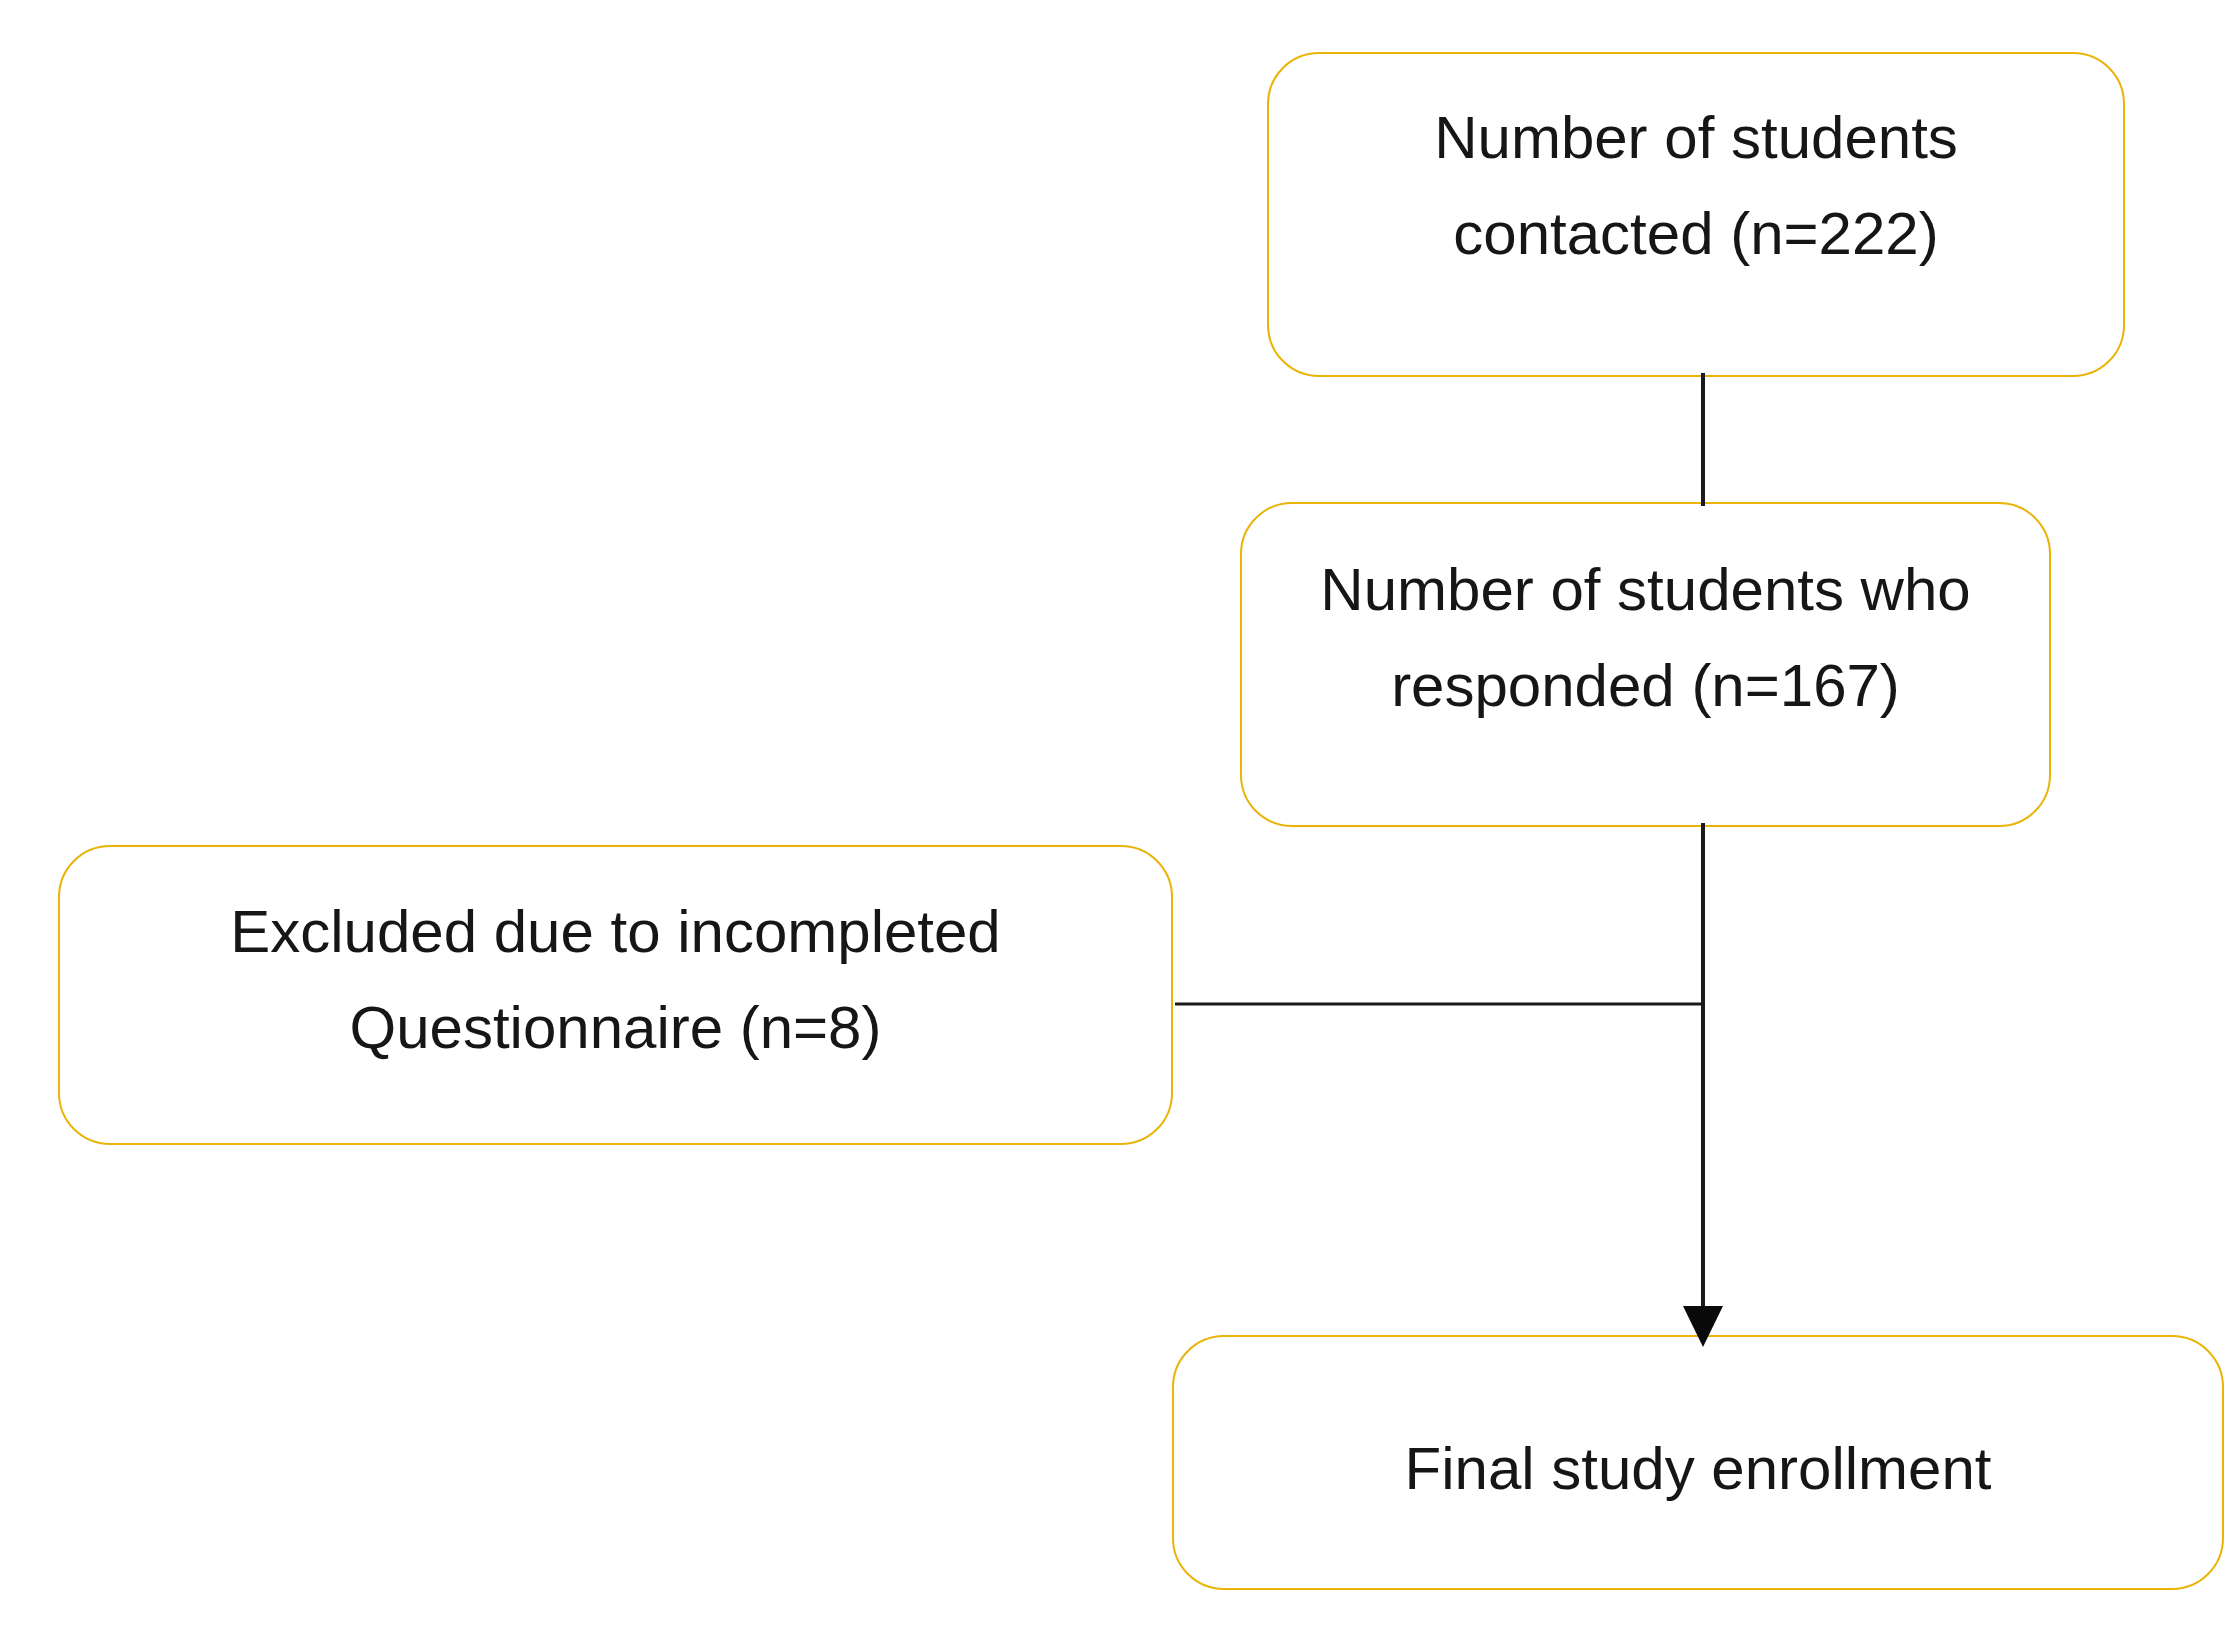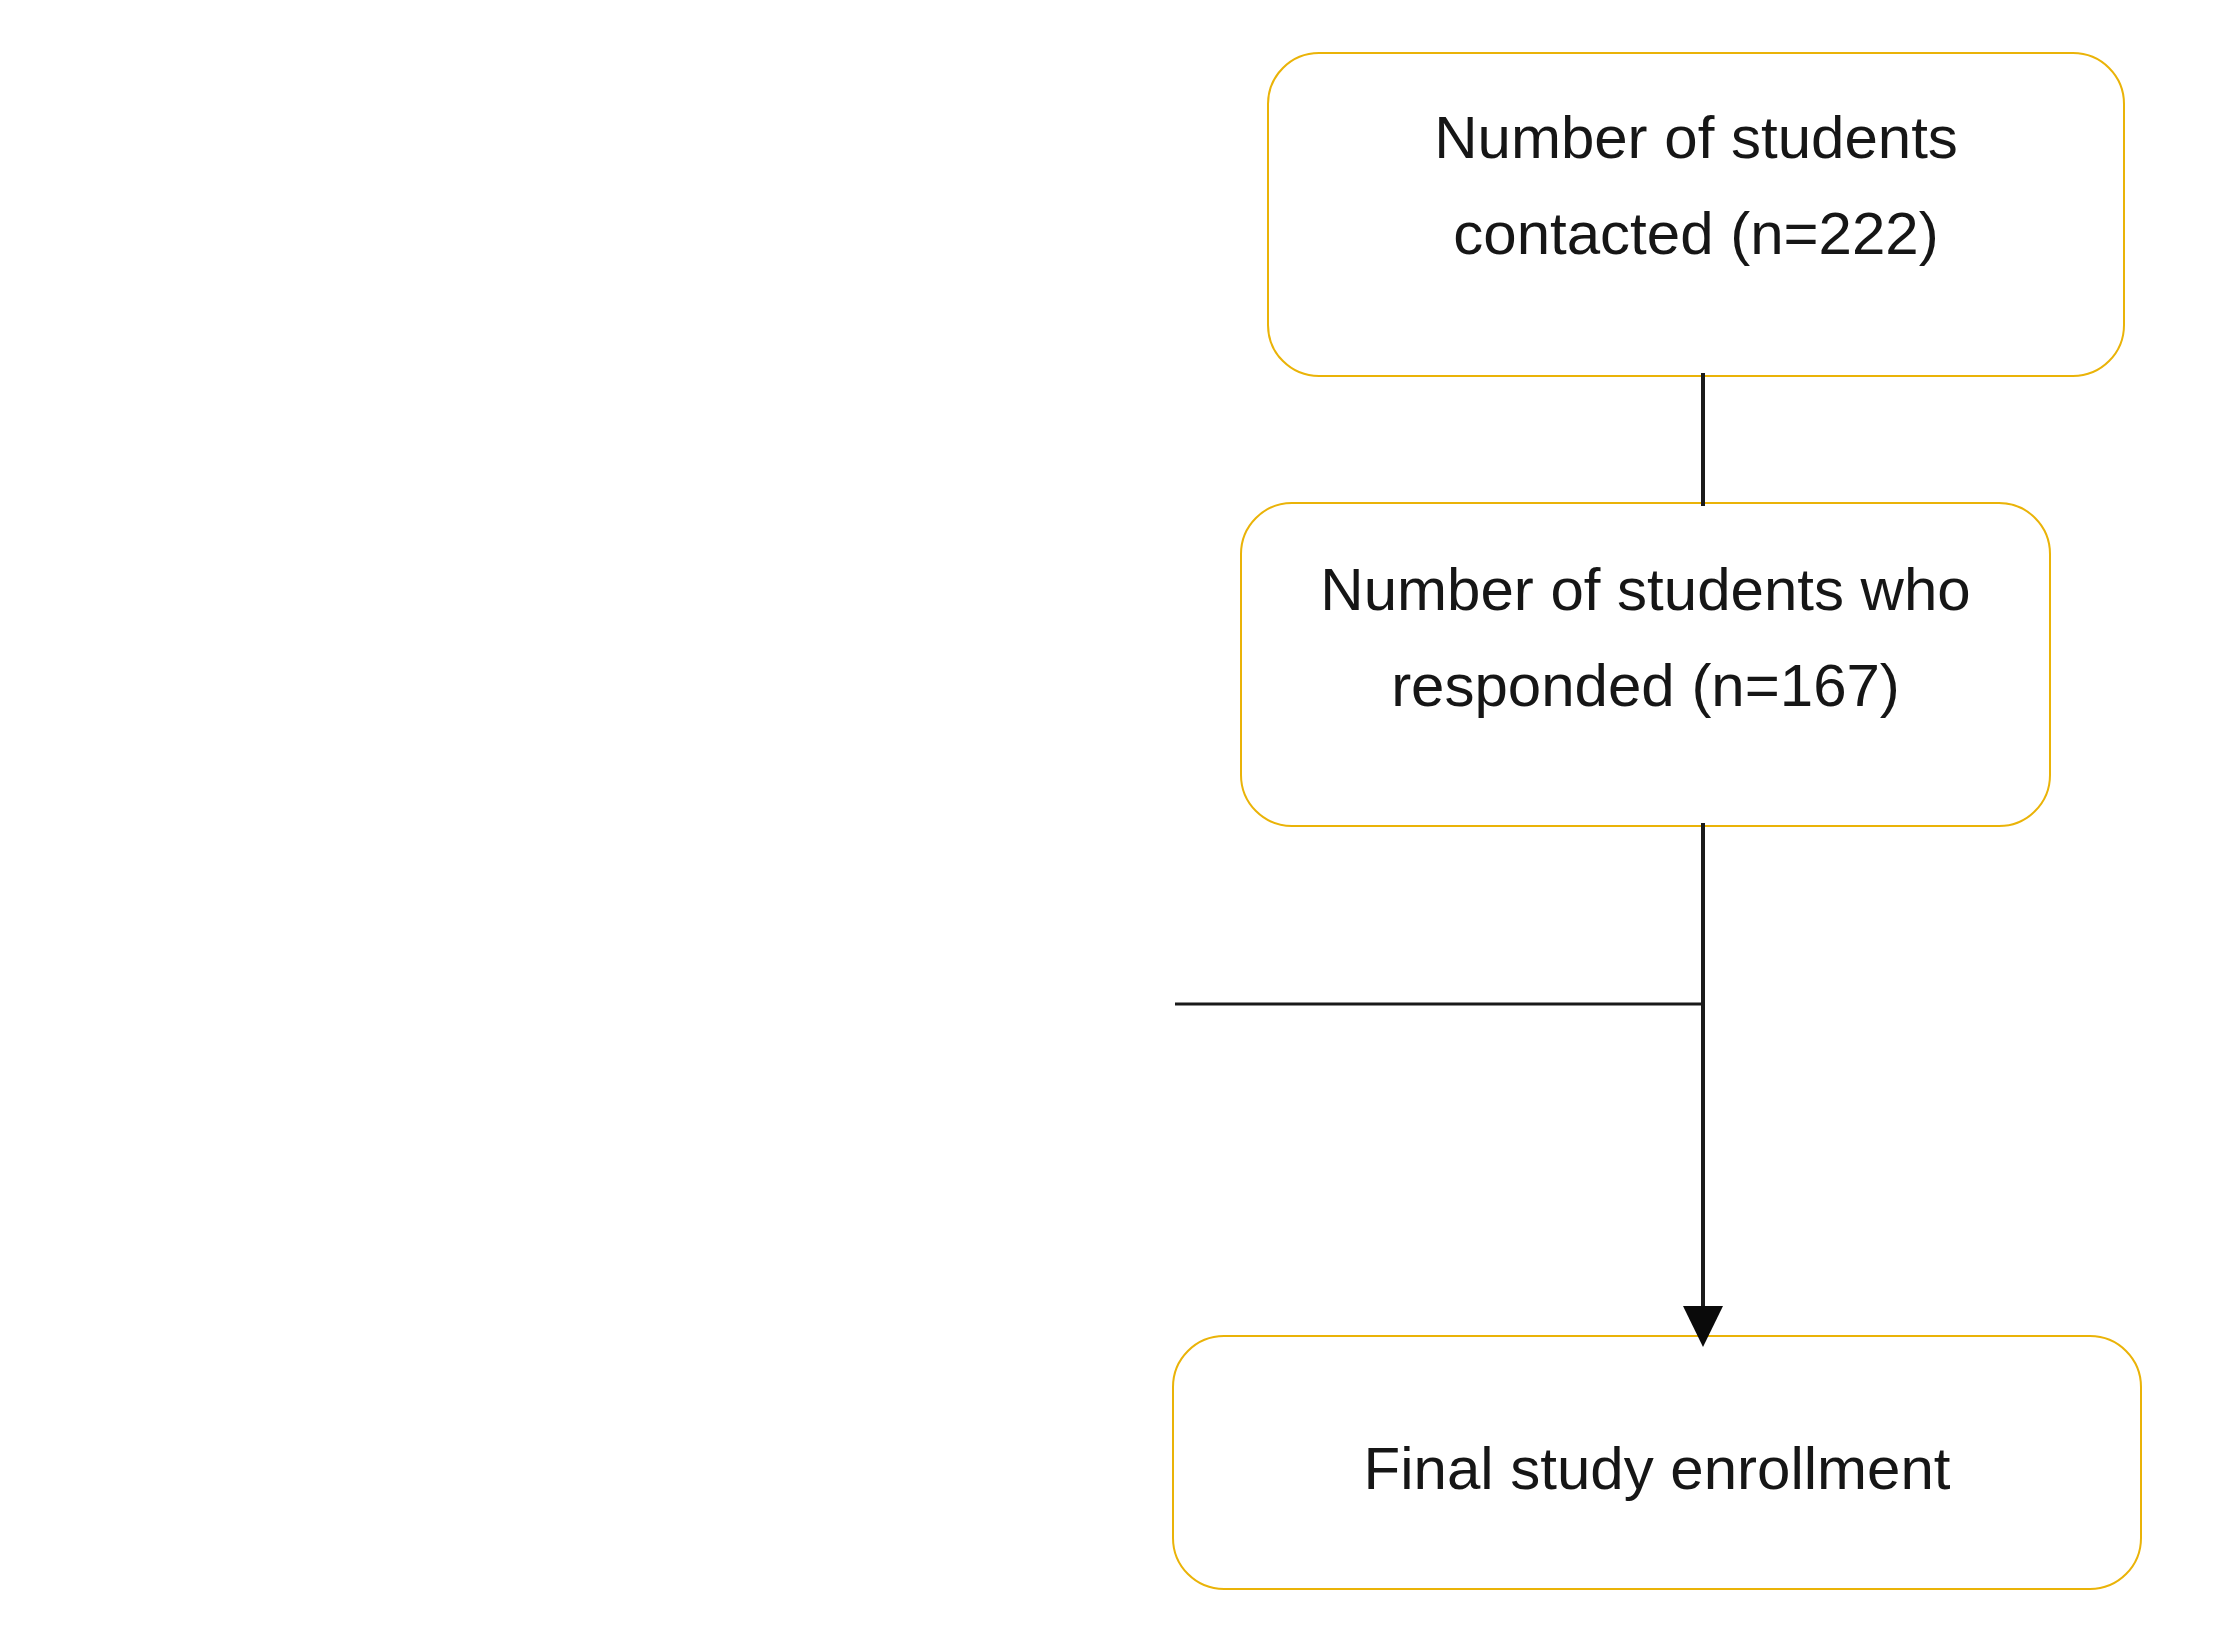--- a/index.html
+++ b/index.html
@@ -35,21 +35,21 @@
     color: #161616;
     white-space: nowrap;
   }
   
   .box-contacted  { left: 1267px; top: 52px;   width: 858px;  height: 325px; }
   .box-contacted  .text-block { transform: translateY(-29px); }
   .box-responded  { left: 1240px; top: 502px;  width: 811px;  height: 325px; }
   .box-responded  .text-block { transform: translateY(-27px); }
   .box-excluded   { left: 58px;   top: 845px;  width: 1115px; height: 300px; }
   .box-excluded   .text-block { transform: translateY(-15px); }
-  .box-final      { left: 1172px; top: 1335px; width: 970px;  height: 255px; }
+  .box-final      { left: 1172px; top: 1335px; width: 1052px;  height: 255px; }
   .box-final      .text-block { transform: translateY(6px); }
   .text-block { display: block; }
 
   .connector-layer {
     position: absolute;
     left: 0;
     top: 0;
     width: 2237px;
     height: 1637px;
     z-index: 2;
@@ -68,20 +68,26 @@
     </span>
   </div>
 
   <div class="flow-box box-responded">
     <span class="text-block">
       <span class="box-line">Number of students who</span>
       <span class="box-line">responded (n=167)</span>
     </span>
   </div>
 
+  <div class="flow-box box-excluded">
+    <span class="text-block">
+      <span class="box-line">Excluded due to incompleted</span>
+      <span class="box-line">Questionnaire (n=8)</span>
+    </span>
+  </div>
 
   <div class="flow-box box-final">
     <span class="text-block">
       <span class="box-line">Final study enrollment</span>
     </span>
   </div>
 
   <svg class="connector-layer" viewBox="0 0 2237 1637" xmlns="http://www.w3.org/2000/svg">
 
     <line x1="1703" y1="373" x2="1703" y2="506" stroke="#1a1a1a" stroke-width="4"></line>

